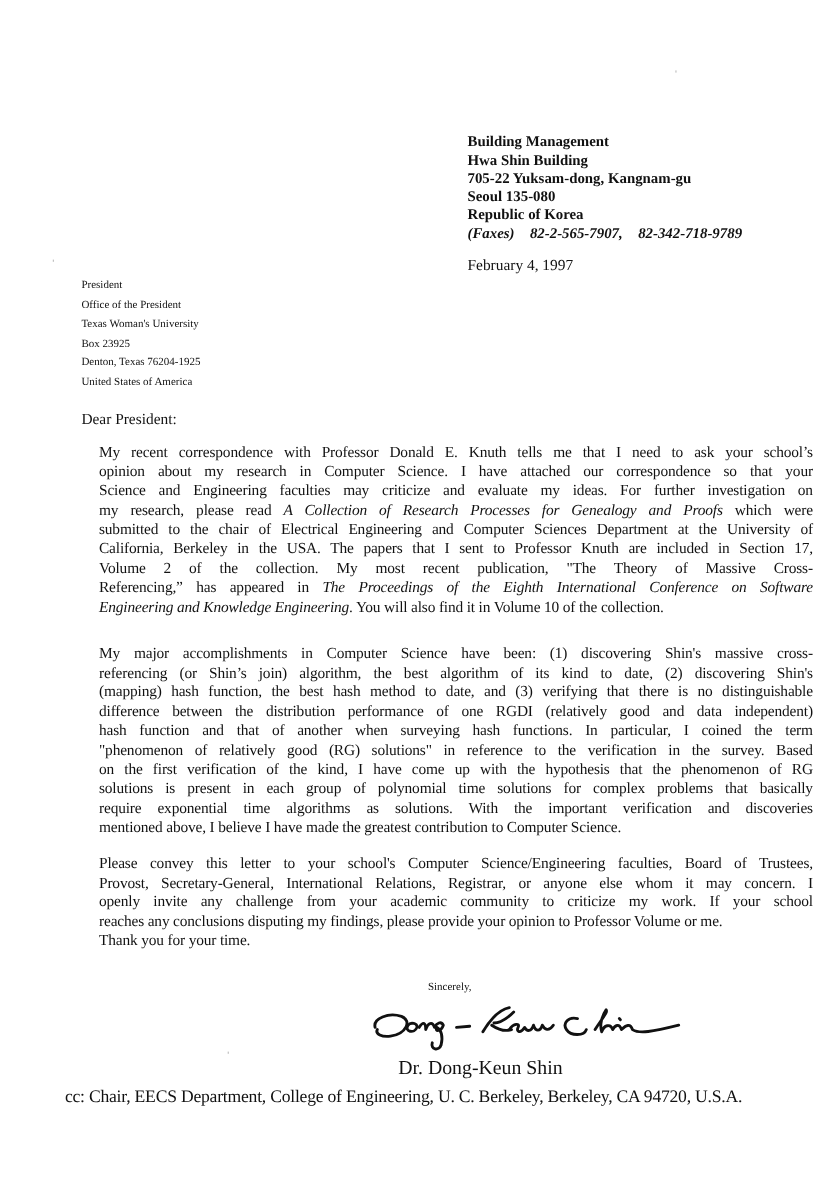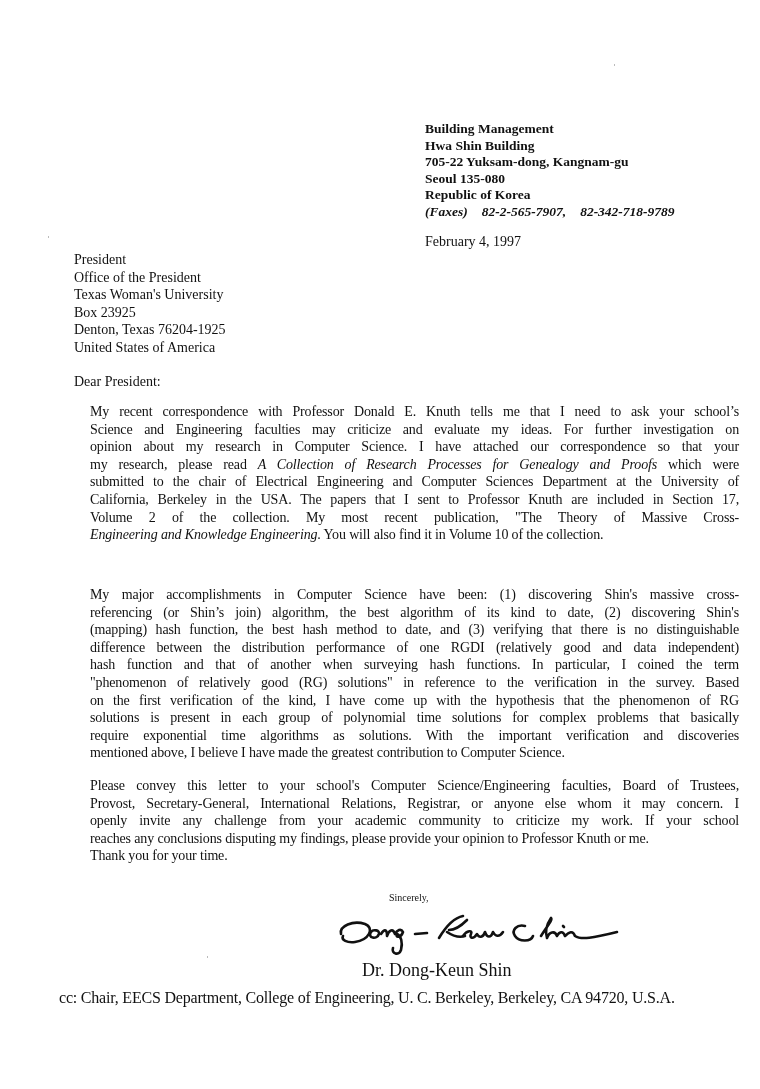--- a/index.html
+++ b/index.html
@@ -36,21 +36,21 @@
       position: absolute;
       left: 425px;
       top: 233px;
       font-size: 14px;
       line-height: 17px;
     }
     .recipient {
       position: absolute;
       left: 74px;
       top: 251px;
-      font-size: 14px;
+      font-size: 10px;
       line-height: 17.6px;
     }
     .salutation {
       position: absolute;
       left: 74px;
       top: 373px;
       font-size: 14px;
       line-height: 17px;
     }
     .para {
@@ -134,47 +134,48 @@
     <div>Texas Woman's University</div>
     <div>Box 23925</div>
     <div>Denton, Texas 76204-1925</div>
     <div>United States of America</div>
   </div>
 
   <div class="salutation">Dear President:</div>
 
   <div class="para p1">
     <span class="ln">My recent correspondence with Professor Donald E. Knuth tells me that I need to ask your school’s</span>
+    <span class="ln">opinion about my research in Computer Science.  I have attached our correspondence so that your</span>
     <span class="ln">Science and Engineering faculties may criticize and evaluate my ideas.  For further investigation on</span>
-    <span class="ln">opinion about my research in Computer Science.  I have attached our correspondence so that your</span>
     <span class="ln"><span>my research, please read </span><em>A Collection of Research Processes for Genealogy and Proofs</em><span> which were</span></span>
     <span class="ln">submitted to the chair of Electrical Engineering and Computer Sciences Department at the University of</span>
     <span class="ln">California, Berkeley in the USA.  The papers that I sent to Professor Knuth are included in Section 17,</span>
     <span class="ln">Volume 2 of the collection.  My most recent publication, "The Theory of Massive Cross-</span>
+    <span class="ln"><span>Referencing,” has appeared in </span><em>The Proceedings of the Eighth International Conference on Software</em></span>
     <span class="ln last"><em>Engineering and Knowledge Engineering</em><span>.  You will also find it in Volume 10 of the collection.</span></span>
   </div>
 
   <div class="para p2">
     <span class="ln">My major accomplishments in Computer Science have been: (1) discovering Shin's massive cross-</span>
     <span class="ln">referencing (or Shin’s join) algorithm, the best algorithm of its kind to date, (2) discovering Shin's</span>
     <span class="ln">(mapping) hash function, the best hash method to date, and (3) verifying that there is no distinguishable</span>
     <span class="ln">difference between the distribution performance of one RGDI (relatively good and data independent)</span>
     <span class="ln">hash function and that of another when surveying hash functions.  In particular, I coined the term</span>
     <span class="ln">"phenomenon of relatively good (RG) solutions" in reference to the verification in the survey.  Based</span>
     <span class="ln">on the first verification of the kind, I have come up with the hypothesis that the phenomenon of RG</span>
     <span class="ln">solutions is present in each group of polynomial time solutions for complex problems that basically</span>
     <span class="ln">require exponential time algorithms as solutions. With the important verification and discoveries</span>
     <span class="ln last">mentioned above, I believe I have made the greatest contribution to Computer Science.</span>
   </div>
 
   <div class="para p3">
     <span class="ln">Please convey this letter to your school's Computer Science/Engineering faculties, Board of Trustees,</span>
     <span class="ln">Provost, Secretary-General, International Relations, Registrar, or anyone else whom it may concern.  I</span>
     <span class="ln">openly invite any challenge from your academic community to criticize my work.  If your school</span>
-    <span class="ln last">reaches any conclusions disputing my findings, please provide your opinion to Professor Knuth or me.</span>
+    <span class="ln last">reaches any conclusions disputing my findings, please provide your opinion to Professor Volume or me.</span>
     <span class="ln last">Thank you for your time.</span>
   </div>
 
   <div class="closing">Sincerely,</div>
 
   <svg class="signature" viewBox="0 0 290 50" xmlns="http://www.w3.org/2000/svg">
     <g fill="none" stroke="#111" stroke-width="2.6" stroke-linecap="round" stroke-linejoin="round">
 
       <path d="M6 26 C 4 18, 18 12, 30 16 C 40 20, 34 32, 20 34 C 12 35, 6 32, 8 28"></path>
 

